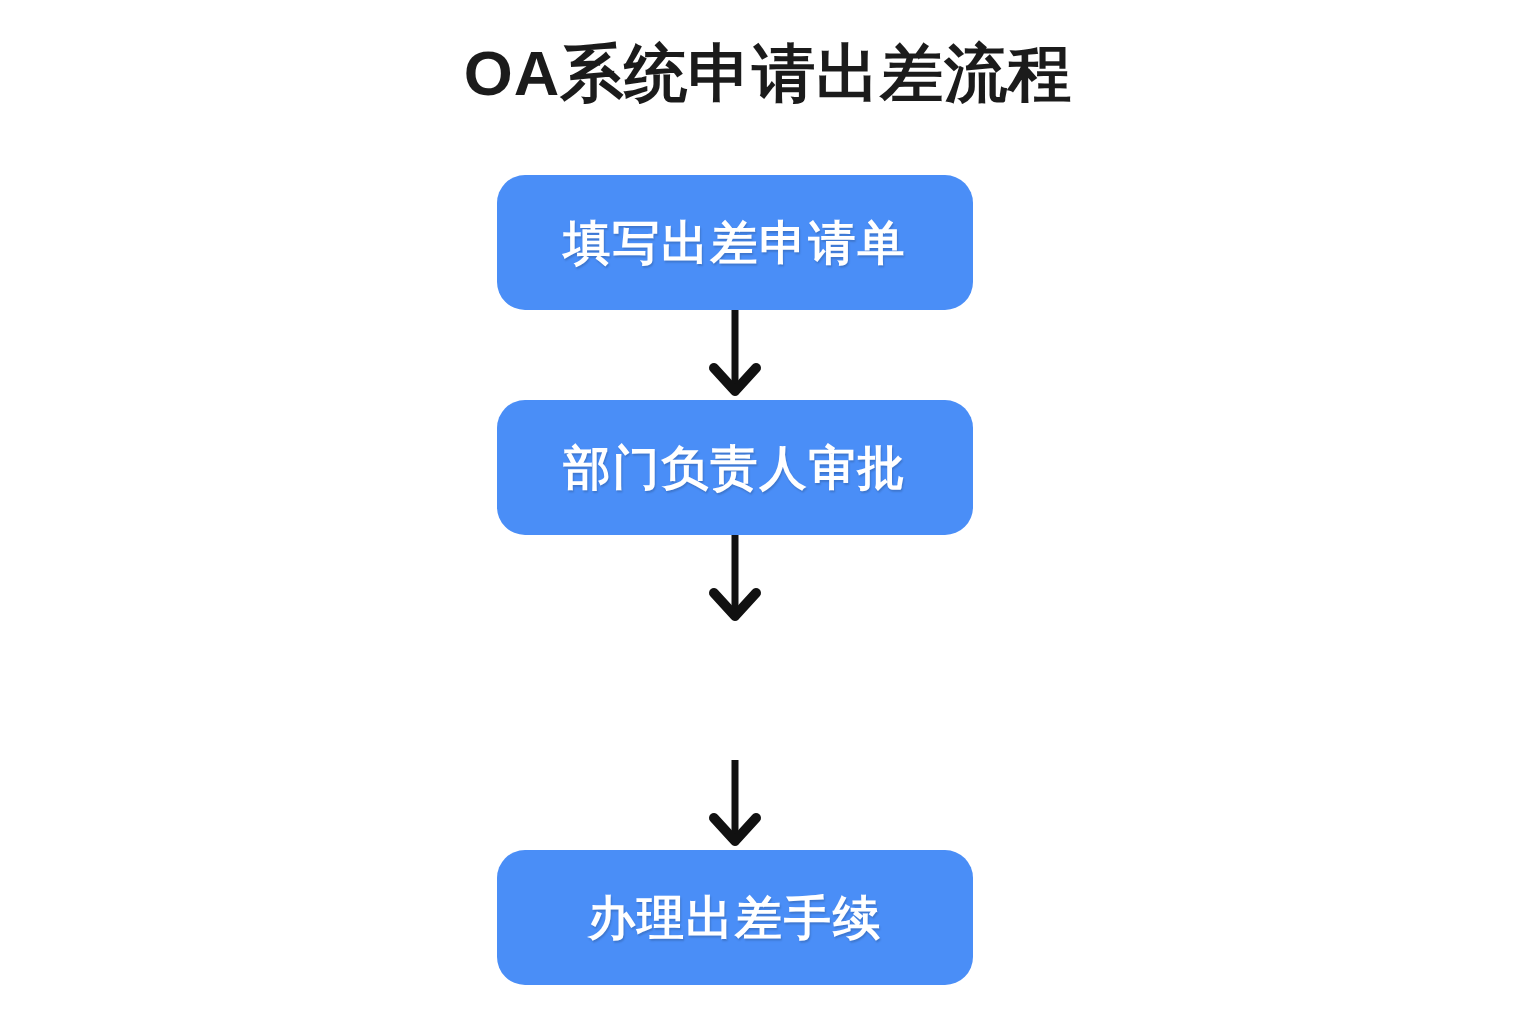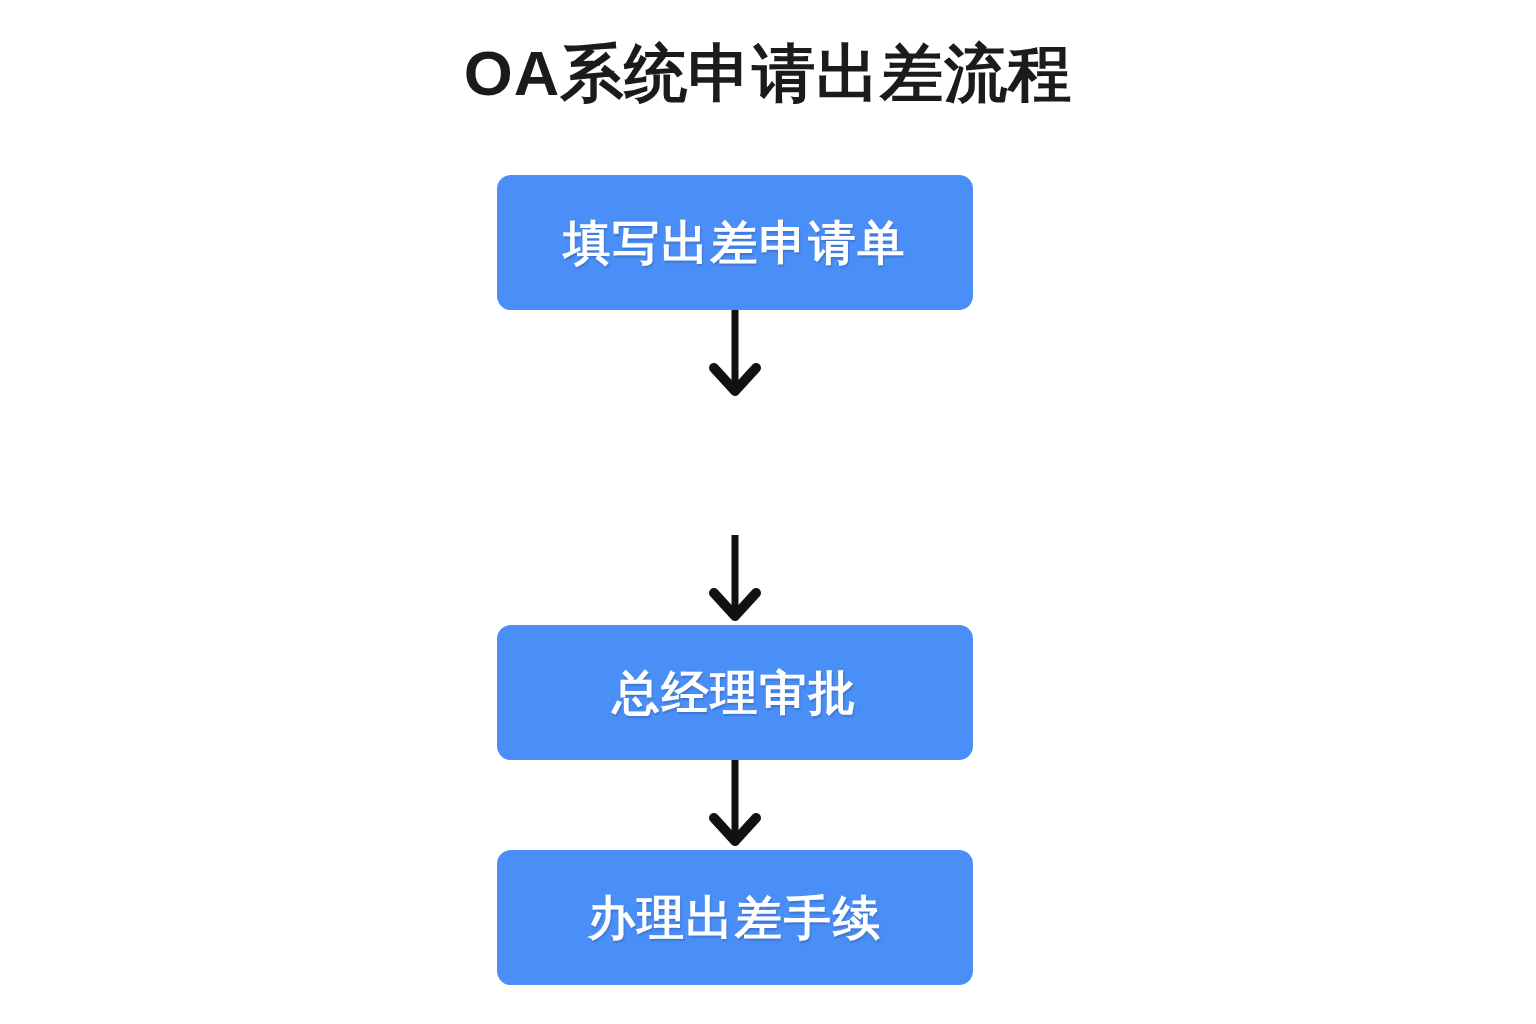--- a/index.html
+++ b/index.html
@@ -39,21 +39,21 @@
     left: 497px;
     width: 476px;
     height: 810px;
   }
   .node {
     position: absolute;
     left: 0;
     width: 476px;
     height: 135px;
     background: #4a8ef7;
-    border-radius: 14px;
+    border-radius: 28px;
     display: flex;
     align-items: center;
     justify-content: center;
     box-sizing: border-box;
   }
   .node-label {
     font-size: 47px;
     font-weight: 700;
     color: #ffffff;
     letter-spacing: 2px;
@@ -94,31 +94,31 @@
       <span class="node-label">填写出差申请单</span>
     </div>
 
     <div class="connector connector-1">
       <svg viewBox="0 0 76 90" xmlns="http://www.w3.org/2000/svg">
         <line x1="38" y1="0" x2="38" y2="80" stroke="#111111" stroke-width="7" stroke-linecap="butt"></line>
         <path d="M 17 58 L 38 81 L 59 58" fill="none" stroke="#111111" stroke-width="10" stroke-linecap="round" stroke-linejoin="round"></path>
       </svg>
     </div>
 
+    <div class="node node-2">
+      <span class="node-label">部门负责人审批</span>
+    </div>
 
     <div class="connector connector-2">
       <svg viewBox="0 0 76 90" xmlns="http://www.w3.org/2000/svg">
         <line x1="38" y1="0" x2="38" y2="80" stroke="#111111" stroke-width="7" stroke-linecap="butt"></line>
         <path d="M 17 58 L 38 81 L 59 58" fill="none" stroke="#111111" stroke-width="10" stroke-linecap="round" stroke-linejoin="round"></path>
       </svg>
     </div>
 
-    <div class="node node-3">
-      <span class="node-label">总经理审批</span>
-    </div>
 
     <div class="connector connector-3">
       <svg viewBox="0 0 76 90" xmlns="http://www.w3.org/2000/svg">
         <line x1="38" y1="0" x2="38" y2="80" stroke="#111111" stroke-width="7" stroke-linecap="butt"></line>
         <path d="M 17 58 L 38 81 L 59 58" fill="none" stroke="#111111" stroke-width="10" stroke-linecap="round" stroke-linejoin="round"></path>
       </svg>
     </div>
 
     <div class="node node-4">
       <span class="node-label">办理出差手续</span>

